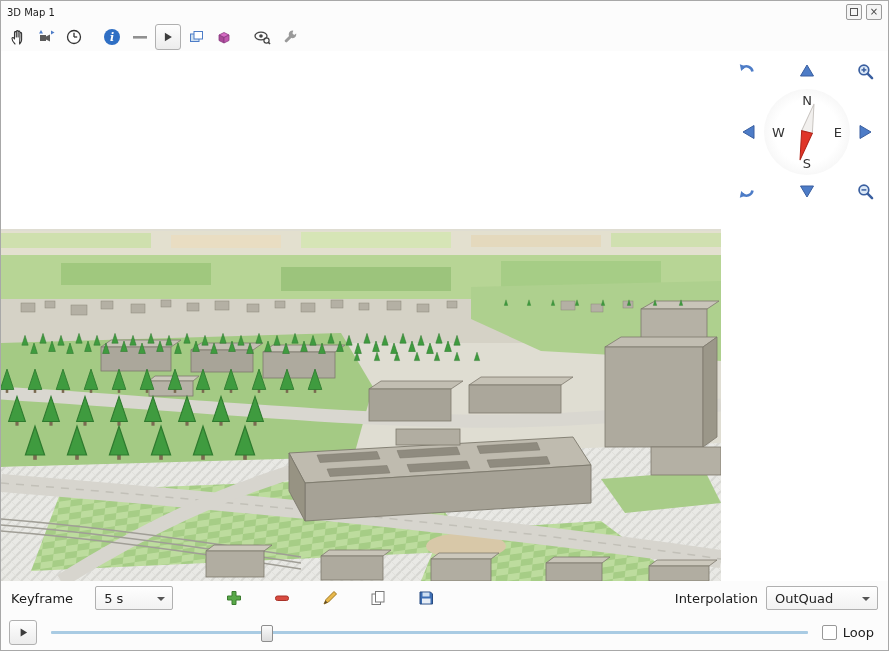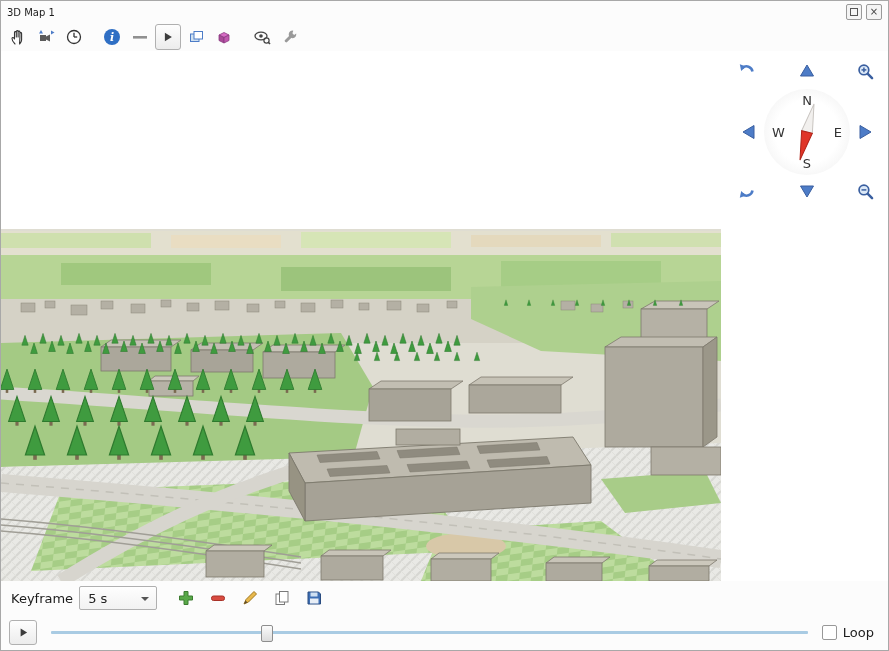--- a/index.html
+++ b/index.html
@@ -32,21 +32,21 @@
   .navbtn{position:absolute;width:20px;height:20px;display:flex;align-items:center;justify-content:center;}
   .compass{position:absolute;left:43px;top:38px;width:86px;height:86px;border-radius:50%;
     background:radial-gradient(circle,#ffffff 52%,#f7f7f7 72%,#e3e3e3 96%,#efefef 100%);}
   .compass .pt{position:absolute;font-size:13px;color:#333;}
   .pt.n{top:4px;left:50%;transform:translateX(-50%);}
   .pt.s{bottom:4px;left:50%;transform:translateX(-50%);}
   .pt.w{left:8px;top:50%;transform:translateY(-50%);}
   .pt.e{right:8px;top:50%;transform:translateY(-50%);}
   .needle{position:absolute;left:0;top:0;}
   
-  .keyframe-bar{height:34px;display:flex;align-items:center;padding:0 10px;gap:6px;flex:0 0 auto;}
+  .keyframe-bar{height:34px;display:flex;align-items:center;padding:0 10px;gap:22px;flex:0 0 auto;}
   .combo{display:inline-flex;align-items:center;height:24px;border:1px solid #b0b0b0;border-radius:2px;
     background:linear-gradient(#fefefe,#f2f2f2);padding:0 22px 0 8px;position:relative;box-sizing:border-box;}
   .combo .arrow{position:absolute;right:7px;top:10px;width:0;height:0;
     border-left:4px solid transparent;border-right:4px solid transparent;border-top:4px solid #555;}
   .combo.kf{width:78px;}
   .combo.interp{width:112px;}
   .kbtn{width:26px;height:26px;display:flex;align-items:center;justify-content:center;border-radius:3px;}
   .right-group{margin-left:auto;display:flex;align-items:center;gap:8px;}
   
   .timeline-bar{height:35px;display:flex;align-items:center;padding:0 14px 0 8px;flex:0 0 auto;}
@@ -472,20 +472,27 @@
         <rect x="6.5" y="2.5" width="8.5" height="10.5" fill="#fff" stroke="#7a7a7a"></rect>
       </svg>
     </div>
     <div class="kbtn">
       <svg width="18" height="18" viewBox="0 0 18 18">
         <path d="M3 3 h10.5 L15.5 5 v10 H3 z" fill="#3d6eb4" stroke="#2a4c80"></path>
         <rect x="5.5" y="3.5" width="7" height="4" fill="#cfe0f2"></rect>
         <rect x="5" y="9.5" width="8.5" height="5" fill="#e8eef6"></rect>
       </svg>
     </div>
+    <span class="right-group">
+      <span class="lbl">Interpolation</span>
+      <span class="combo interp">
+        <span>OutQuad</span>
+        <span class="arrow"></span>
+      </span>
+    </span>
   </div>
 
   <div class="timeline-bar">
     <div class="playbtn">
       <svg width="13" height="13" viewBox="0 0 18 18">
         <polygon points="5,3.5 14,9 5,14.5" fill="#3c3c3c"></polygon>
       </svg>
     </div>
     <div class="slider">
       <div class="groove"></div>

